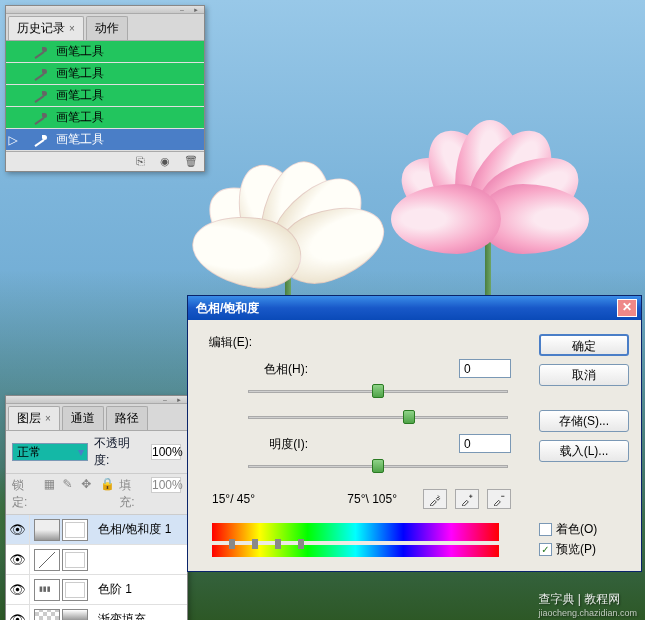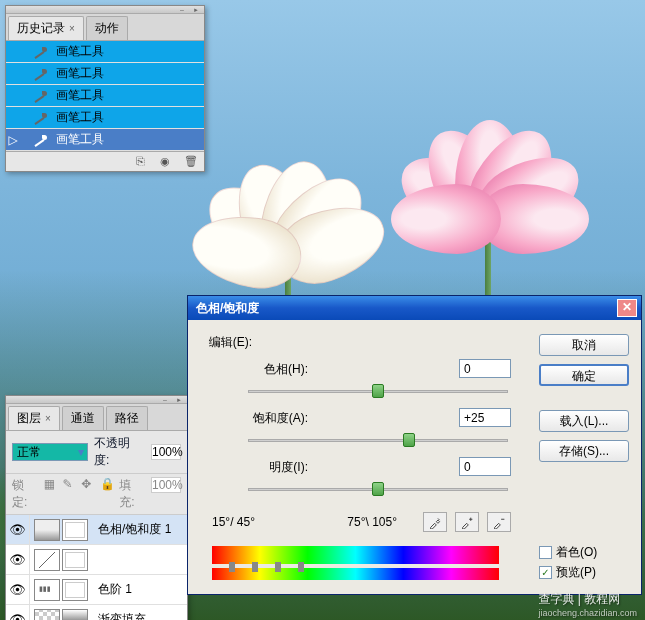--- a/index.html
+++ b/index.html
@@ -17,21 +17,21 @@
 
 
 .panel{position:absolute;background:#e7e7e7;border:1px solid #888;box-shadow:2px 2px 5px rgba(0,0,0,.3)}
 .history-panel{left:5px;top:5px;width:200px}
 .panel-titlebar{height:8px;background:linear-gradient(180deg,#e0e0e0,#c8c8c8);border-bottom:1px solid #aaa;display:flex;justify-content:flex-end;padding:0 2px}
 .mini-btn{width:12px;height:7px;margin-left:2px;font-size:7px;text-align:center;color:#666;cursor:pointer}
 .tabs{display:flex;background:#d8d8d8;border-bottom:1px solid #aaa;padding:2px 2px 0}
 .tab{padding:3px 8px;background:#e7e7e7;border:1px solid #aaa;border-bottom:none;margin-right:2px;display:flex;align-items:center;border-radius:2px 2px 0 0}
 .tab.inactive{background:#d0d0d0}
 .tab .close{margin-left:4px;font-size:10px;color:#666}
-.history-list{background:#0ea5e9}
+.history-list{background:#22c55e}
 .history-row{display:flex;align-items:center;height:22px;border-bottom:1px solid #e0e0e0;padding-left:26px}
 .history-row.selected{background:#4a7ec7;color:#fff}
 .brush-icon{width:16px;height:16px;display:inline-block;margin-right:8px;position:relative}
 .brush-icon::before{content:"";position:absolute;width:11px;height:2px;background:#666;top:10px;left:2px;transform:rotate(-35deg)}
 .brush-icon::after{content:"";position:absolute;width:5px;height:5px;background:#666;border-radius:0 50% 50% 50%;top:3px;left:10px}
 .history-row.selected .brush-icon::before,.history-row.selected .brush-icon::after{background:#fff}
 .marker{width:10px;text-align:center;margin-left:-24px;margin-right:14px}
 .panel-footer{height:20px;background:#e7e7e7;border-top:1px solid #aaa;display:flex;justify-content:flex-end;align-items:center;padding:0 6px;gap:10px}
 .footer-icon{width:14px;height:14px;color:#555;font-size:11px}
 
@@ -238,25 +238,20 @@
       </div>
       <div class="slider-row">
         <label>色相(H):</label>
         <div style="flex:1"></div>
         <input class="num-input" value="0" style="">
       </div>
       <div class="slider-track">
           <div class="track-line"></div>
           <div class="slider-thumb" style="left:50%"></div>
         </div>
-      <div class="slider-row">
-        <label>饱和度(A):</label>
-        <div style="flex:1"></div>
-        <input class="num-input" value="+25" style="">
-      </div>
       <div class="slider-track">
           <div class="track-line"></div>
           <div class="slider-thumb" style="left:62%"></div>
         </div>
       <div class="slider-row">
         <label>明度(I):</label>
         <div style="flex:1"></div>
         <input class="num-input" value="0" style="">
       </div>
       <div class="slider-track">
@@ -288,25 +283,25 @@
       <div class="hue-strip lower">
         <div class="range-markers">
           <div class="rm" style="left:6%"></div>
             <div class="rm" style="left:14%"></div>
           <div class="rm" style="left:22%"></div>
             <div class="rm" style="left:30%"></div>
         </div>
       </div>
     </div>
     <div class="dlg-side">
+      <div class="xp-btn primary">确定</div>
       <div class="xp-btn">取消</div>
-      <div class="xp-btn primary">确定</div>
       <div style="height:8px"></div>
+      <div class="xp-btn">存储(S)...</div>
       <div class="xp-btn">载入(L)...</div>
-      <div class="xp-btn">存储(S)...</div>
       <div style="flex:1"></div>
       <div class="checks">
         <div class="check-row">
             <span class="checkbox"></span>
             <span>着色(O)</span>
           </div>
         <div class="check-row">
             <span class="checkbox">✓</span>
             <span>预览(P)</span>
           </div>

